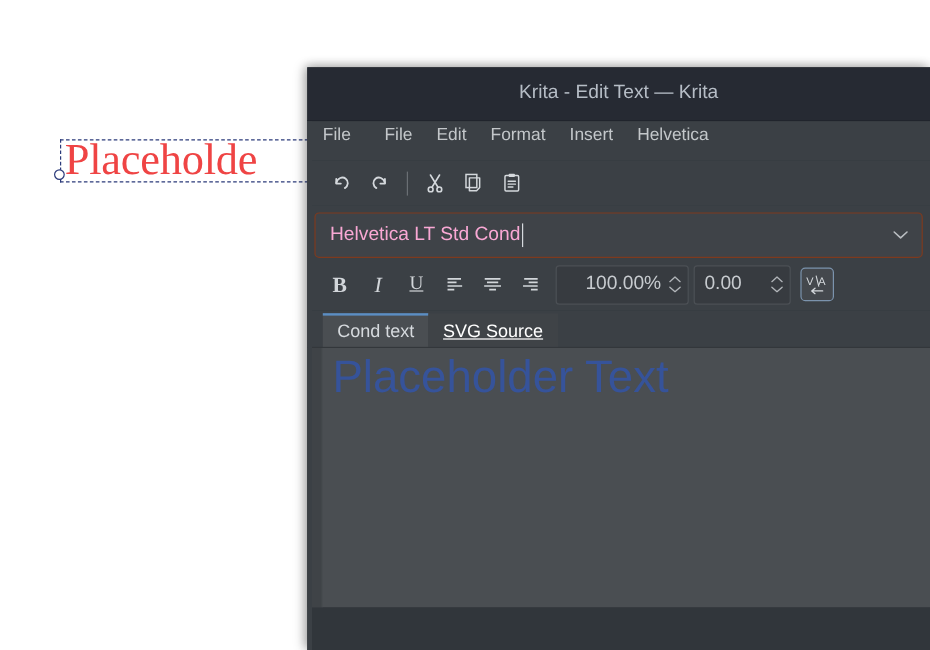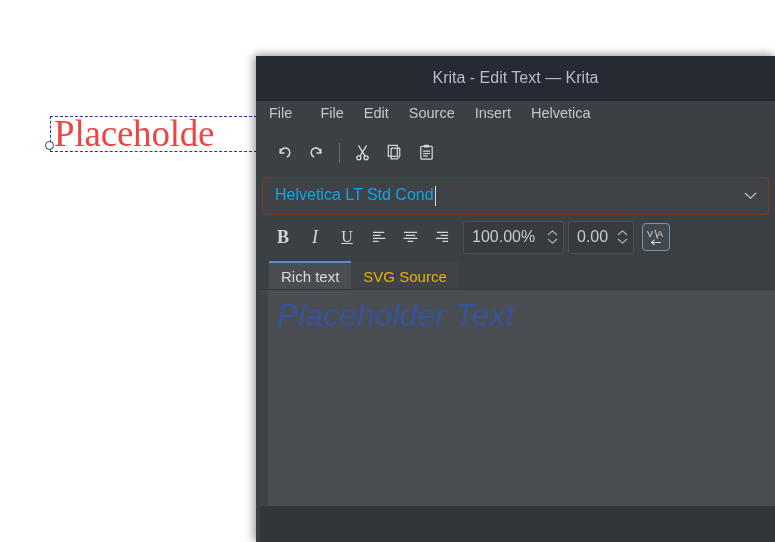--- a/index.html
+++ b/index.html
@@ -140,21 +140,21 @@
     background: #3f4348;
     border: 1px solid #7e3a1e;
     border-radius: 4px;
     display: flex;
     align-items: center;
     padding: 0 10px 0 12px;
     box-sizing: border-box;
     position: relative;
   }
   #font-combo-value {
-    color: #0ea5e9;
+    color: #f9a8d4;
     font-size: 16px;
     flex: 1;
     white-space: nowrap;
     overflow: hidden;
   }
   #font-caret {
     display: inline-block;
     width: 1px;
     height: 20px;
     background: #d6dade;
@@ -193,22 +193,22 @@
   .spinbox {
     height: 33px;
     background: #373b40;
     border: 1px solid #4c5055;
     border-radius: 3px;
     display: flex;
     align-items: center;
     box-sizing: border-box;
     margin-left: 4px;
   }
-  .spinbox.wide { width: 101px; }
-  .spinbox.narrow { width: 66px; }
+  .spinbox.wide { width: 111px; text-align: right; }
+  .spinbox.narrow { width: 81px; }
   .spin-value {
     flex: 1;
     color: #c7cbcf;
     font-size: 16px;
     padding-left: 8px;
     white-space: nowrap;
   }
   .spin-arrows {
     width: 22px;
     display: flex;
@@ -253,22 +253,23 @@
     border-top: 2px solid transparent;
     cursor: default;
   }
   .tab.active {
     background: #4a4e52;
     border-top: 2px solid #5b8ec4;
     color: #d6dade;
   }
   .tab.inactive {
     background: #3f4347;
-    color: #eab308;
+    color: #ffffff;
     border-top: 2px solid transparent;
+    text-decoration: underline;
   }
 
   
   #rich-text-area {
     background: #4a4e52;
     height: 217px;
     border-top: 1px solid #33373b;
     box-sizing: border-box;
     display: flex;
     padding-left: 0;
@@ -277,25 +278,24 @@
     width: 12px;
     background: #3f4347;
     border-right: 1px solid #4a4e52;
   }
   #rich-text-content {
     flex: 1;
     padding: 4px 0 0 8px;
   }
   #rich-text-placeholder {
     color: #36539a;
-    font-size: 32px;
+    font-size: 38px;
     line-height: 42px;
     white-space: nowrap;
     font-family: "Liberation Sans", sans-serif;
-    font-style: italic;
   }
 
   
   #window-left-edge {
     position: absolute;
     left: 0;
     top: 45px;
     width: 4px;
     bottom: 0;
     background: #3b4045;
@@ -315,21 +315,21 @@
 <div id="edit-text-window">
 
   <div id="title-bar">
     <div id="window-title">Krita - Edit Text — Krita</div>
   </div>
 
   <div id="menu-bar">
     <div class="menu-item">File</div>
     <div class="menu-item">File</div>
     <div class="menu-item">Edit</div>
-    <div class="menu-item">Source</div>
+    <div class="menu-item">Format</div>
     <div class="menu-item">Insert</div>
     <div class="menu-item">Helvetica</div>
   </div>
 
   <div id="edit-toolbar">
     <div class="tb-btn">
       <svg width="19" height="19" viewBox="0 0 20 20">
         <path d="M5.5 6.5 L5.5 10.5 L9.5 10.5" fill="none" stroke="#d4d8dc" stroke-width="1.6" stroke-linecap="round" stroke-linejoin="round"></path>
         <path d="M5.5 10.0 C6.5 5.5, 11 4, 13.8 6.2 C16.5 8.3, 16.2 12.5, 13 14.5" fill="none" stroke="#d4d8dc" stroke-width="1.6" stroke-linecap="round"></path>
       </svg>
@@ -425,21 +425,21 @@
       <svg width="20" height="20" viewBox="0 0 22 22">
         <text x="1" y="11.5" font-family="Liberation Sans, sans-serif" font-size="10" fill="#d6dade">V</text>
         <path d="M10 3 L12.5 13" stroke="#d6dade" stroke-width="1"></path>
         <text x="12" y="11.5" font-family="Liberation Sans, sans-serif" font-size="10" fill="#d6dade">A</text>
         <path d="M6 17 L16 17 M6 17 L9 14.5 M6 17 L9 19.5" fill="none" stroke="#d6dade" stroke-width="1.2" stroke-linecap="round" stroke-linejoin="round"></path>
       </svg>
     </div>
   </div>
 
   <div id="tab-bar">
-    <div class="tab active">Rich text</div>
+    <div class="tab active">Cond text</div>
     <div class="tab inactive">SVG Source</div>
   </div>
 
   <div id="rich-text-area">
     <div id="rich-text-gutter"></div>
     <div id="rich-text-content">
       <div id="rich-text-placeholder">Placeholder Text</div>
     </div>
   </div>
 

